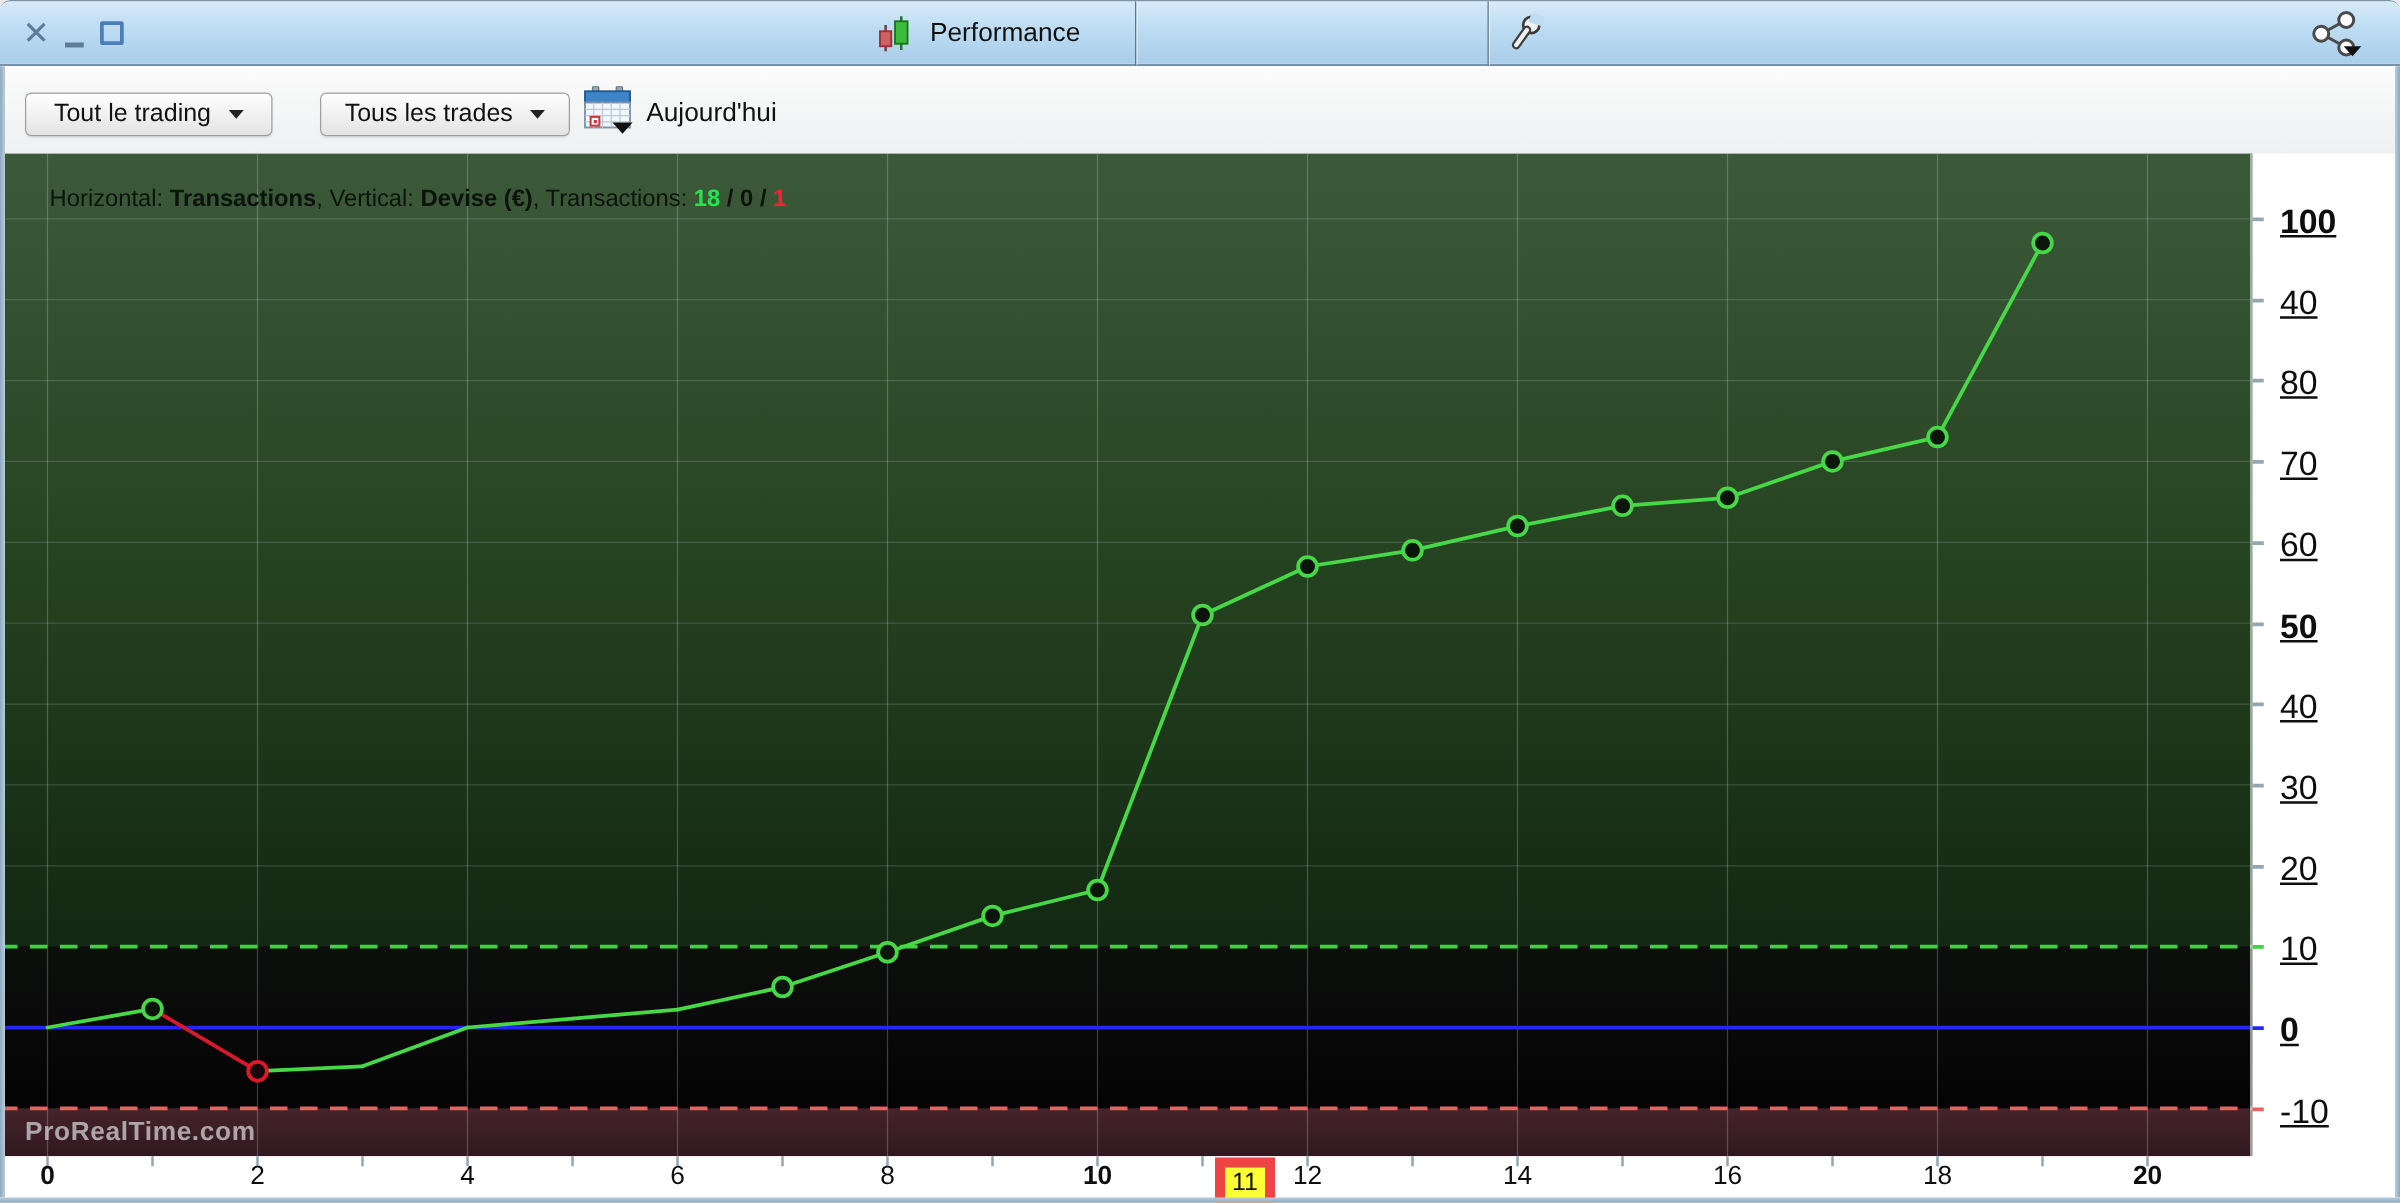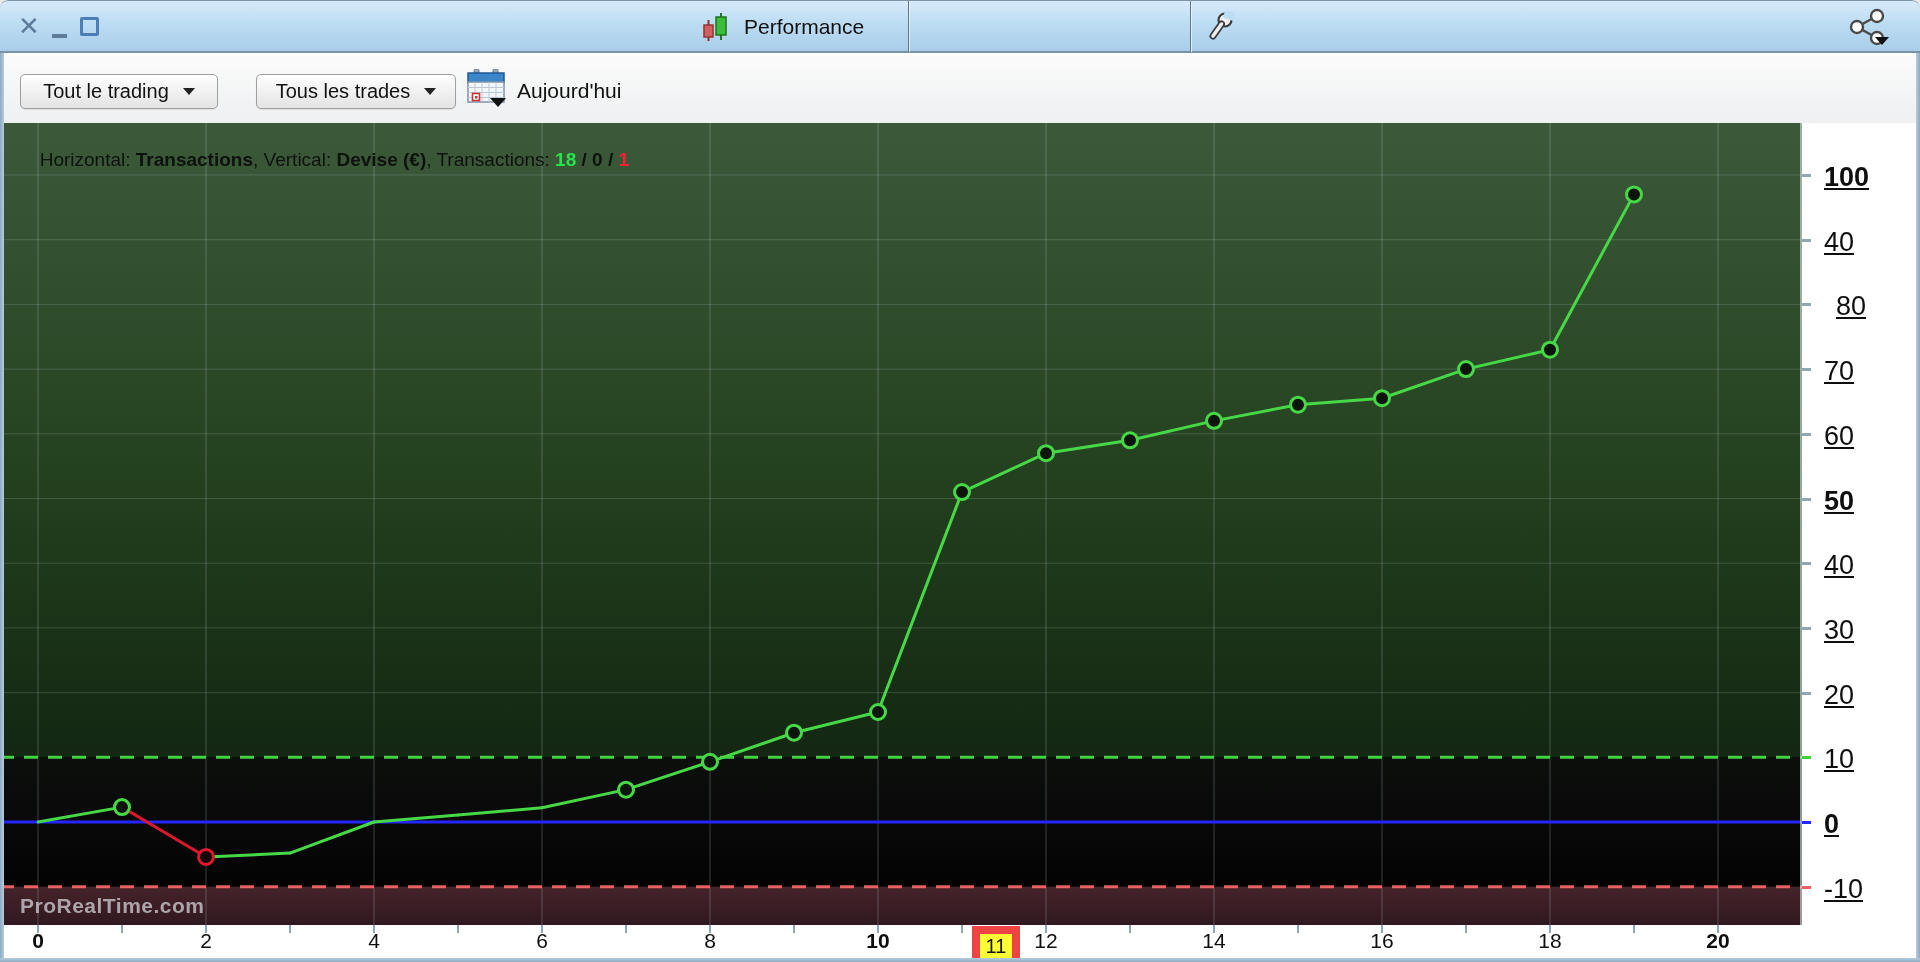--- a/index.html
+++ b/index.html
@@ -225,21 +225,21 @@
       <div class="ylabel" style="top: 491.9px;">30</div>
       <div class="ytick" style="top: 439.2px; background: rgb(147, 167, 177);"></div>
       <div class="ylabel" style="top: 427.2px;">40</div>
       <div class="ytick" style="top: 374.5px; background: rgb(147, 167, 177);"></div>
       <div class="ylabel" style="top: 362.5px; font-weight: bold;">50</div>
       <div class="ytick" style="top: 309.8px; background: rgb(147, 167, 177);"></div>
       <div class="ylabel" style="top: 297.8px;">60</div>
       <div class="ytick" style="top: 245.1px; background: rgb(147, 167, 177);"></div>
       <div class="ylabel" style="top: 233.1px;">70</div>
       <div class="ytick" style="top: 180.4px; background: rgb(147, 167, 177);"></div>
-      <div class="ylabel" style="top: 168.4px; margin-left: 12px;">80</div>
+      <div class="ylabel" style="top: 168.4px;">80</div>
       <div class="ytick" style="top: 115.7px; background: rgb(147, 167, 177);"></div>
       <div class="ylabel" style="top: 103.7px;">40</div>
       <div class="ytick" style="top: 51px; background: rgb(147, 167, 177);"></div>
       <div class="ylabel" style="top: 39px; font-weight: bold;">100</div>
     </div>
   <div id="xaxis" class="abs">
       <div class="xtick" style="left: 37px;"></div>
       <div class="xtick" style="left: 121px;"></div>
       <div class="xtick" style="left: 205px;"></div>
       <div class="xtick" style="left: 289px;"></div>

